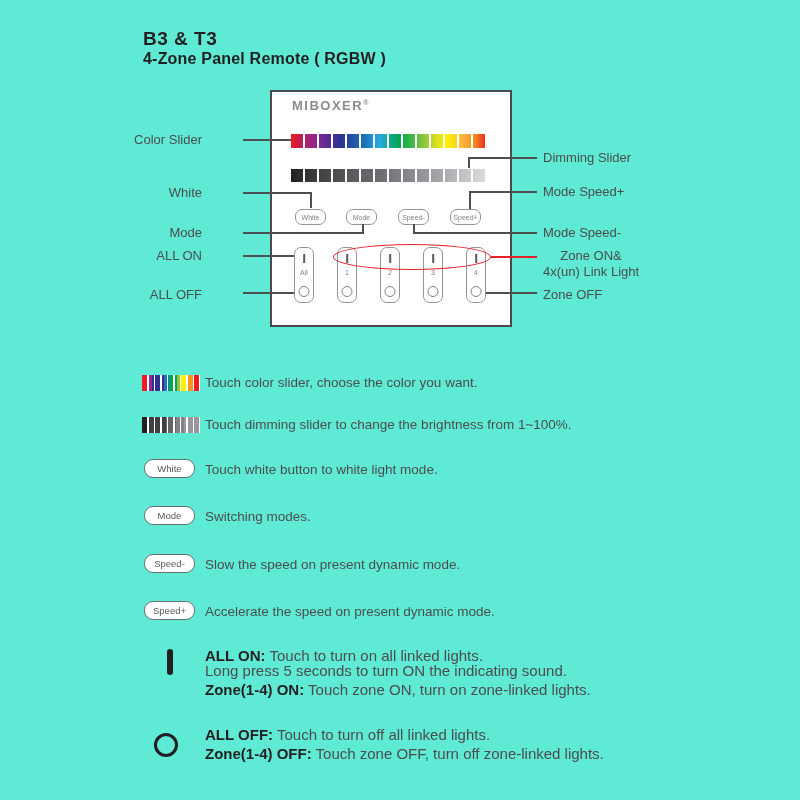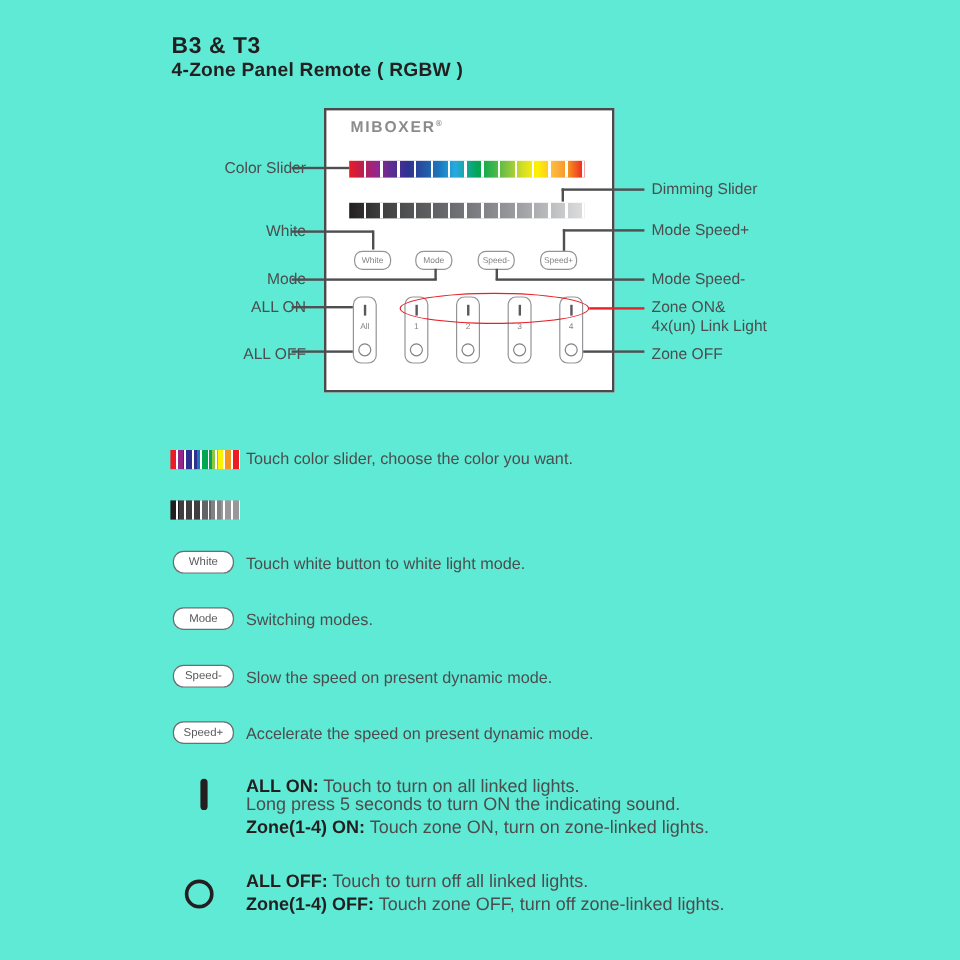--- a/index.html
+++ b/index.html
@@ -44,22 +44,22 @@
   .zone-off-circle{position:absolute;left:50%;bottom:5px;width:11px;height:11px;border:1.2px solid #808285;border-radius:50%;transform:translateX(-50%);box-sizing:border-box;}
 
   
   .hline{height:1.6px;background:#4f4f51;}
   .vline{width:1.6px;background:#4f4f51;}
   .red{background:#e62129;}
   .ellipse{left:333px;top:244px;width:158px;height:26px;border:1.6px solid #e62129;border-radius:50%;box-sizing:border-box;}
 
   
   .lbl{font-size:13px;color:#4d4d4f;line-height:16px;white-space:nowrap;}
-  .lbl-left{right:545px;text-align:right;}
-  .lbl-right{left:543px;text-align:left;}
+  .lbl-left{right:598px;text-align:right;}
+  .lbl-right{left:543px;text-align:center;}
 
   
   .legend-text{font-size:13.5px;color:#4d4d4f;white-space:nowrap;}
   .mini-bar{left:142px;width:58px;height:16px;}
   .mini-color{
     background:
       repeating-linear-gradient(90deg, rgba(255,255,255,0) 0 5px, #fff 5px 6.5px),
       linear-gradient(90deg,#ed1c24 0 9%,#93278f 9% 18%,#2e3192 18% 38%,#1b75bc 38% 46%,#00a651 46% 60%,#8dc63f 60% 68%,#fff200 68% 78%,#f7941d 78% 88%,#ed1c24 88% 100%);
   }
   .mini-dim{
@@ -163,20 +163,21 @@
   <div class="abs lbl lbl-right" style="top:248px;">
     <div>Zone ON&amp;</div>
     <div>4x(un) Link Light</div>
   </div>
   <div class="abs lbl lbl-right" style="top:287px;">Zone OFF</div>
 
   <div class="abs mini-bar mini-color" style="top:375px;"></div>
   <div class="abs legend-text" style="left:205px;top:375px;">Touch color slider, choose the color you want.</div>
 
   <div class="abs mini-bar mini-dim" style="top:417px;"></div>
+  <div class="abs legend-text" style="left:205px;top:417px;">Touch dimming slider to change the brightness from 1~100%.</div>
 
   <div class="abs legend-btn" style="top:459px;">
       <span>White</span>
     </div>
   <div class="abs legend-text" style="left:205px;top:462px;">Touch white button to white light mode.</div>
 
   <div class="abs legend-btn" style="top:506px;">
       <span>Mode</span>
     </div>
   <div class="abs legend-text" style="left:205px;top:509px;">Switching modes.</div>

